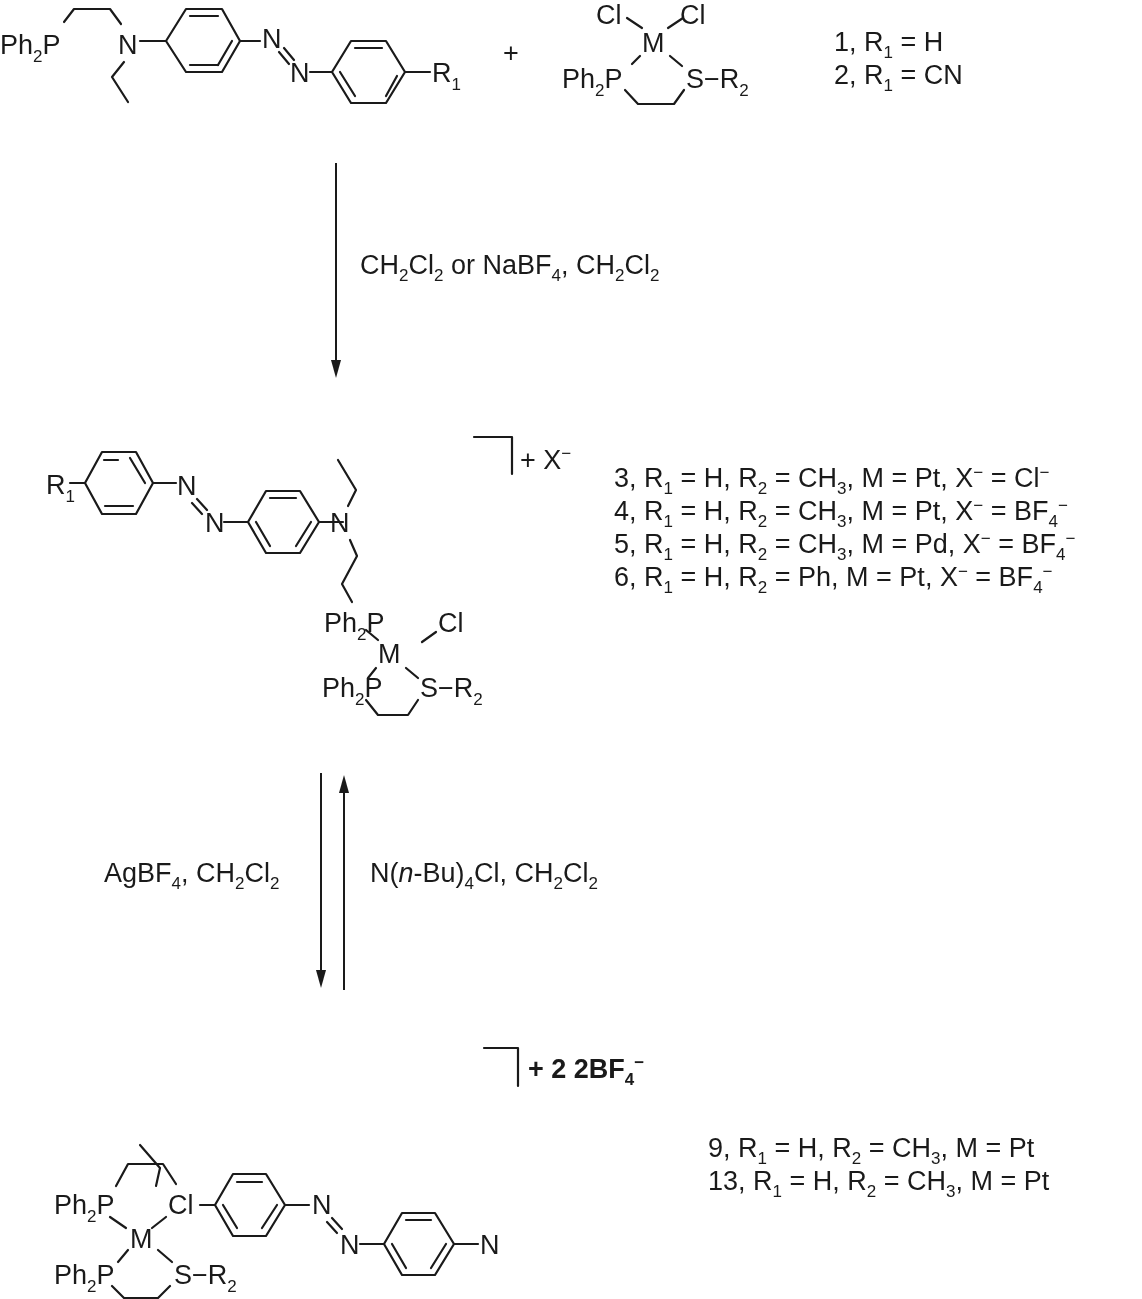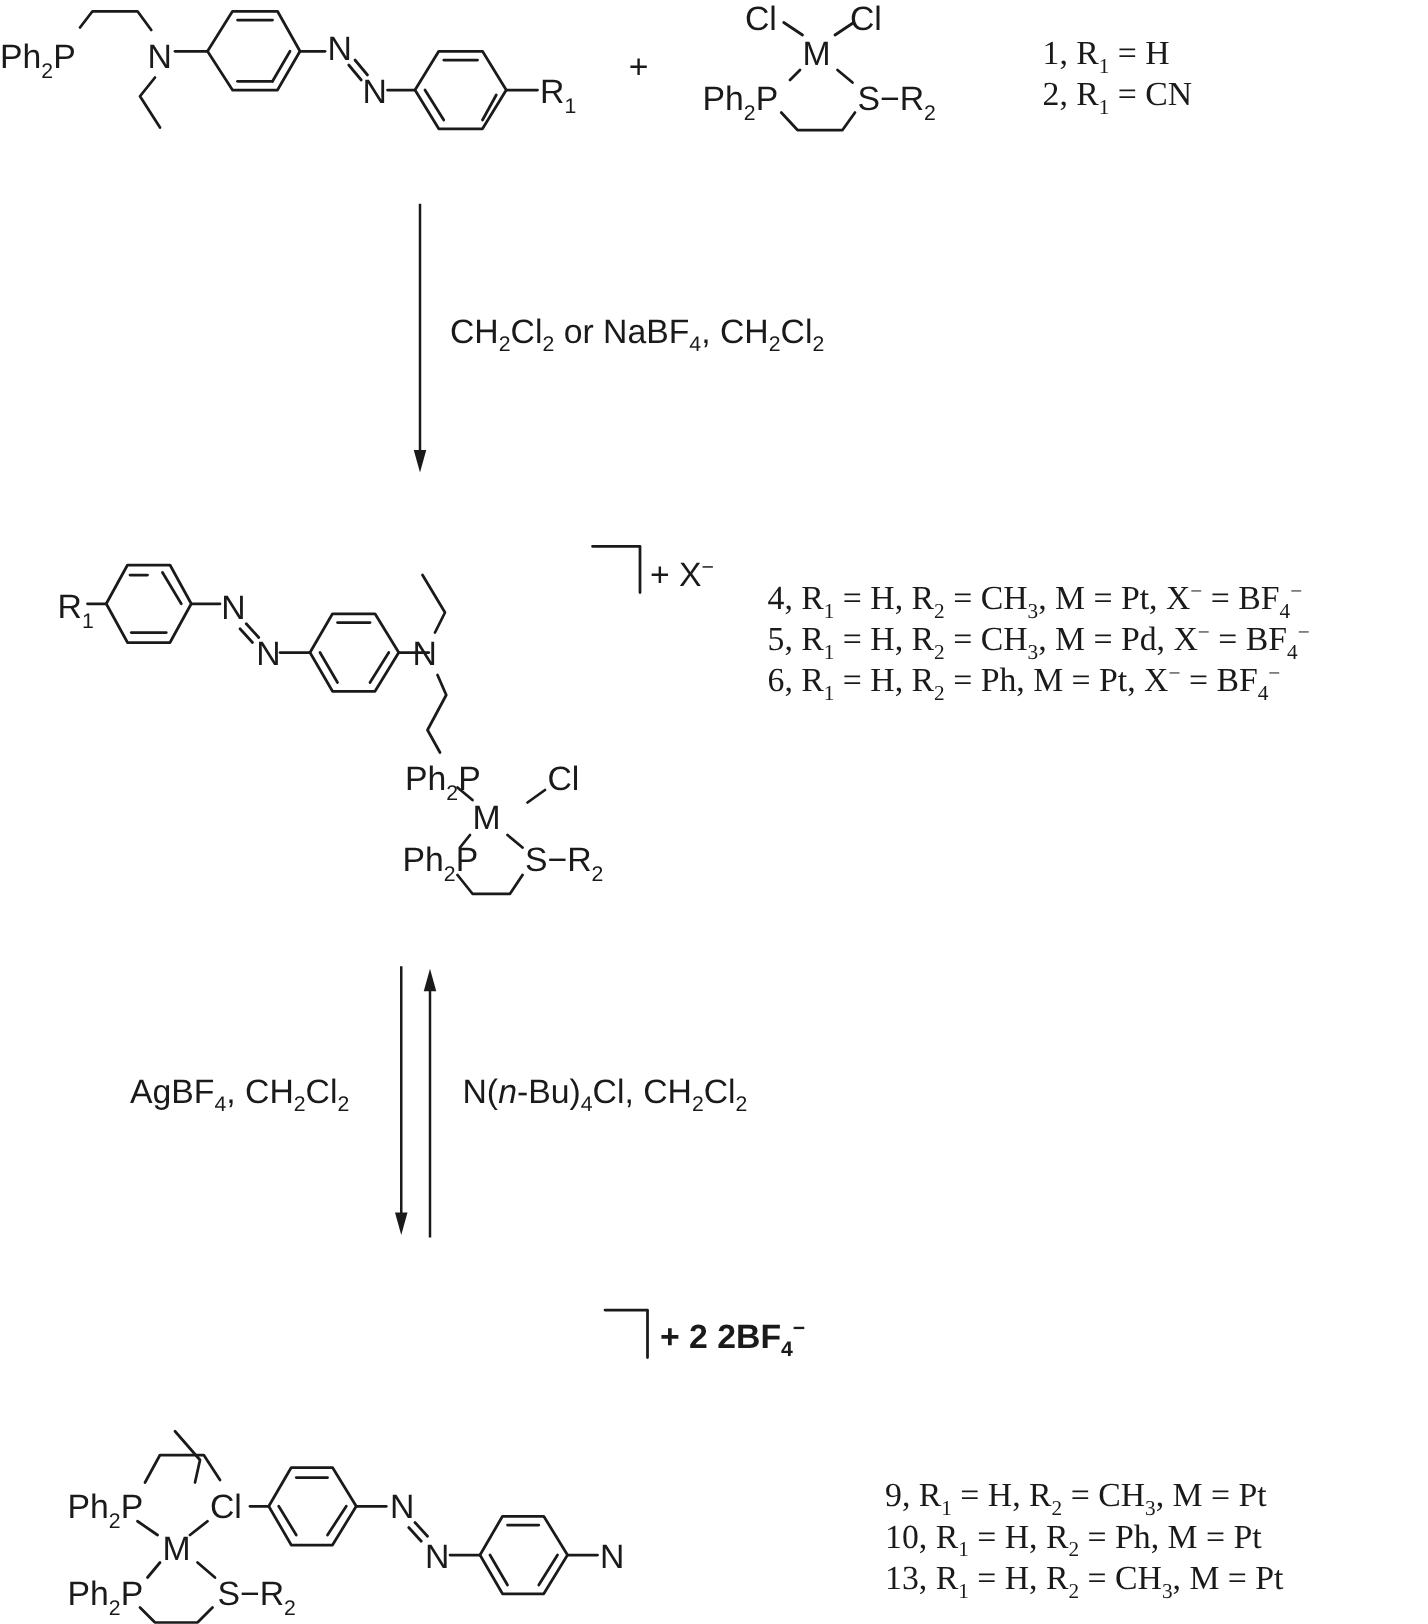--- a/index.html
+++ b/index.html
@@ -9,21 +9,21 @@
   .lbl { font-family: "Liberation Sans", "DejaVu Sans", sans-serif; font-size: 27px; fill: #1a1a1a; }
   .sub { font-size: 17px; }
   .bond { stroke: #1a1a1a; stroke-width: 2.2; fill: none; stroke-linecap: round; stroke-linejoin: round; }
   .arrowline { stroke: #1a1a1a; stroke-width: 2; fill: none; }
   .arrowhead { fill: #1a1a1a; }
   .txt { position: absolute; font-size: 27px; line-height: 34px; white-space: nowrap; color: #1a1a1a; }
   .txt sub { font-size: 17px; vertical-align: -7px; line-height: 0; }
   .txt sup { font-size: 17px; vertical-align: 10px; line-height: 0; }
   .cond { position: absolute; font-size: 27px; white-space: nowrap; text-align: right; }
   .cond sub { font-size: 17px; vertical-align: -7px; line-height: 0; }
-  .list { position: absolute; font-family: Liberation Serif, serif; }
+  .list { position: absolute; }
   .list .row { font-size: 27px; line-height: 33px; white-space: nowrap; }
   .list .row sub { font-size: 17px; vertical-align: -7px; line-height: 0; }
   .list .row sup { font-size: 17px; vertical-align: 9px; line-height: 0; }
 </style>
 </head>
 <body>
 
 <svg class="scheme" width="1142" height="1299" viewBox="0 0 1142 1299" xmlns="http://www.w3.org/2000/svg">
 
   <g>
@@ -161,34 +161,34 @@
 
 <div class="cond" style="left:360px; top:250px;">
   <span>CH</span><sub>2</sub><span>Cl</span><sub>2</sub><span style="white-space:pre"> or NaBF</span><sub>4</sub><span style="white-space:pre">, CH</span><sub>2</sub><span>Cl</span><sub>2</sub>
 </div>
 
 <div class="txt" style="left:520px; top:443px;">
   <span>+ X</span><sup>−</sup>
 </div>
 
 <div class="list" style="left:614px; top:462px;">
+  <div class="row"><span>3</span>, R<sub>1</sub> = <span>H</span>, R<sub>2</sub> = <span>CH</span><sub>3</sub>, M = <span>Pt</span>, X<sup>−</sup> = <span>Cl</span><sub></sub><sup>−</sup></div>
   <div class="row"><span>4</span>, R<sub>1</sub> = <span>H</span>, R<sub>2</sub> = <span>CH</span><sub>3</sub>, M = <span>Pt</span>, X<sup>−</sup> = <span>BF</span><sub>4</sub><sup>−</sup></div>
   <div class="row"><span>5</span>, R<sub>1</sub> = <span>H</span>, R<sub>2</sub> = <span>CH</span><sub>3</sub>, M = <span>Pd</span>, X<sup>−</sup> = <span>BF</span><sub>4</sub><sup>−</sup></div>
   <div class="row"><span>6</span>, R<sub>1</sub> = <span>H</span>, R<sub>2</sub> = <span>Ph</span><sub></sub>, M = <span>Pt</span>, X<sup>−</sup> = <span>BF</span><sub>4</sub><sup>−</sup></div>
 </div>
 
 <div class="cond" style="left:104px; top:858px;">
   <span>AgBF</span><sub>4</sub><span style="white-space:pre">, CH</span><sub>2</sub><span>Cl</span><sub>2</sub>
 </div>
 
 <div class="cond" style="left:370px; top:858px;">
   <span>N(</span><i>n</i><span>-Bu)</span><sub>4</sub><span style="white-space:pre">Cl, CH</span><sub>2</sub><span>Cl</span><sub>2</sub>
 </div>
 
 <div class="txt" style="left:528px; top:1052px;font-weight:bold;">
   <span>+ 2 2BF</span><sub>4</sub><sup>−</sup>
 </div>
 
-<div class="list" style="left:708px; top:1132px;margin-top:48px;">
+<div class="list" style="left:708px; top:1132px;">
   <div class="row"><span>9</span>, R<sub>1</sub> = <span>H</span>, R<sub>2</sub> = <span>CH</span><sub>3</sub>, M = <span>Pt</span></div>
-  <div class="row"><span>10</span>, R<sub>1</sub> = <span>H</span>, R<sub>2</sub> = <span>Ph</span><sub></sub>, M = <span>Pt</span></div>
   <div class="row"><span>13</span>, R<sub>1</sub> = <span>H</span>, R<sub>2</sub> = <span>CH</span><sub>3</sub>, M = <span>Pt</span></div>
 </div>
 
 </body></html>

